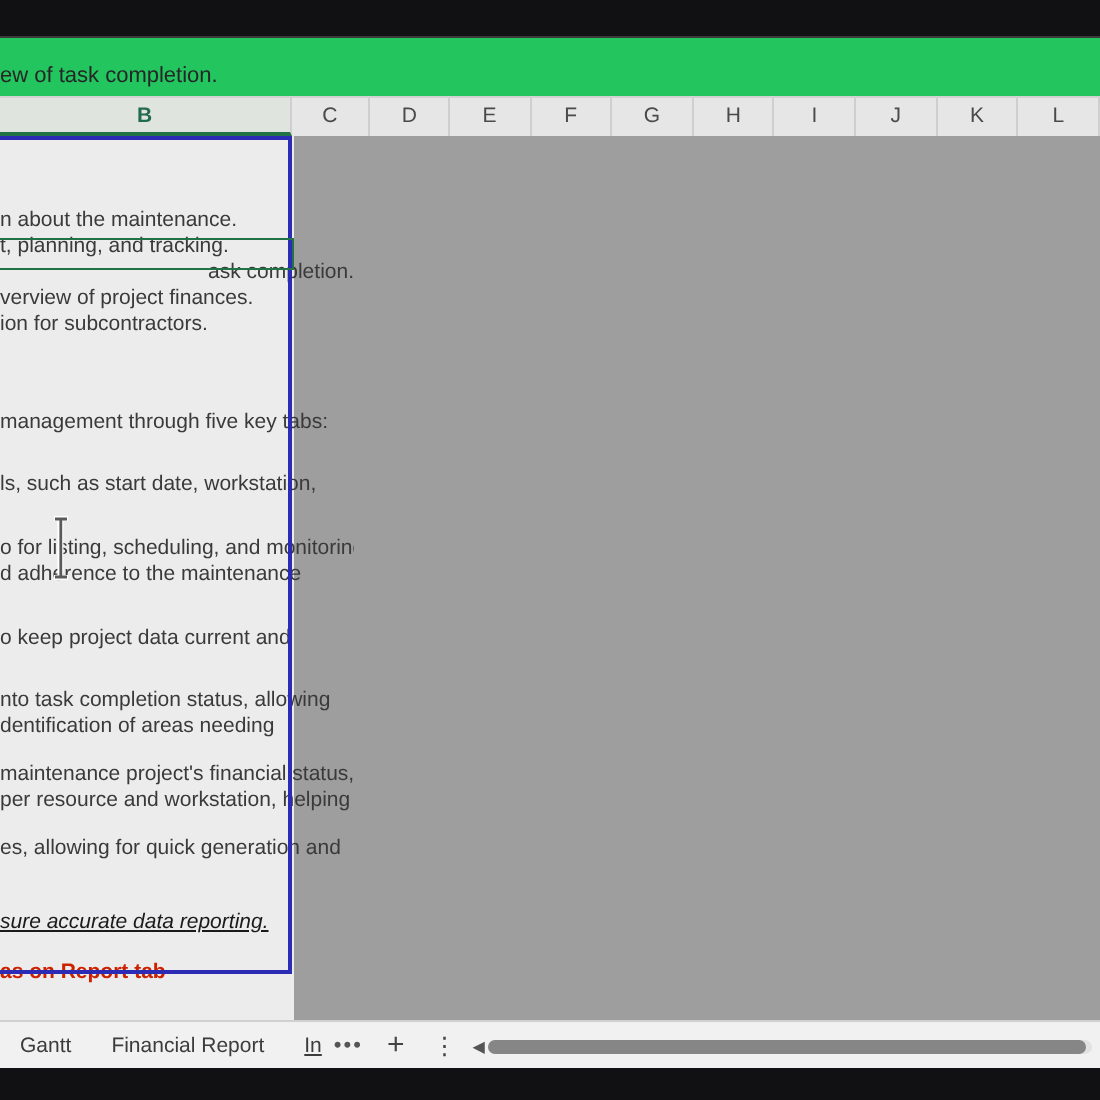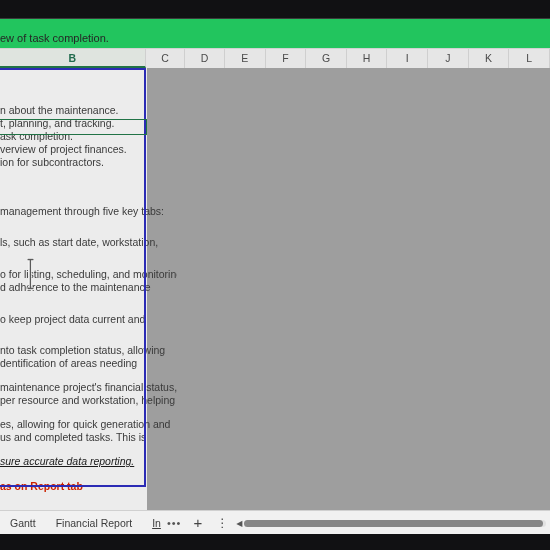--- a/index.html
+++ b/index.html
@@ -153,21 +153,21 @@
 
   <div class="grid">
     <div class="colB">
       <div class="colB-inner" id="cellhost">
           <div class="row" style="top: 36px;">
             <span class="ln">n about the maintenance.</span>
           </div>
           <div class="row" style="top: 49px;">
             <span class="ln">t, planning, and tracking.</span>
           </div>
-          <div class="row" style="top: 62px;">
+          <div class="row" style="top: 62px; text-align: right;">
             <span class="ln">ask completion.</span>
           </div>
           <div class="row" style="top: 75px;">
             <span class="ln">verview of project finances.</span>
           </div>
           <div class="row" style="top: 88px;">
             <span class="ln">ion for subcontractors.</span>
           </div>
           <div class="row" style="top: 137px;">
             <span class="ln">management through five key tabs:</span>
@@ -185,21 +185,20 @@
           <div class="row" style="top: 276px;">
             <span class="ln">nto task completion status, allowing</span>
             <span class="ln">dentification of areas needing</span>
           </div>
           <div class="row" style="top: 313px;">
             <span class="ln">maintenance project's financial status,</span>
             <span class="ln">per resource and workstation, helping</span>
           </div>
           <div class="row" style="top: 350px;">
             <span class="ln">es, allowing for quick generation and</span>
-            <span class="ln">us and completed tasks. This is</span>
           </div>
           <div class="row italic-ul" style="top: 387px;">
             <span class="ln">sure accurate data reporting.</span>
           </div>
           <div class="row redbold" style="top: 412px;">
             <span class="ln">as on Report tab</span>
           </div>
         </div>
       <div class="selection-outline"></div>
       <div class="active-cell"></div>

